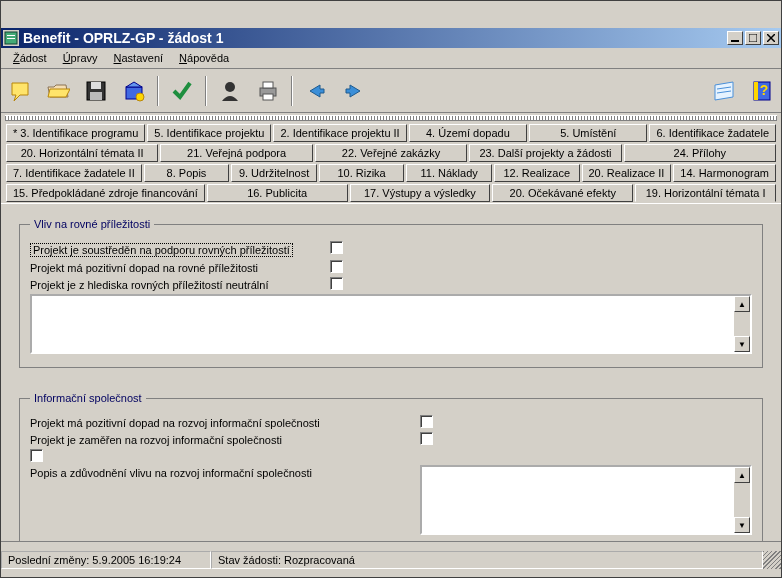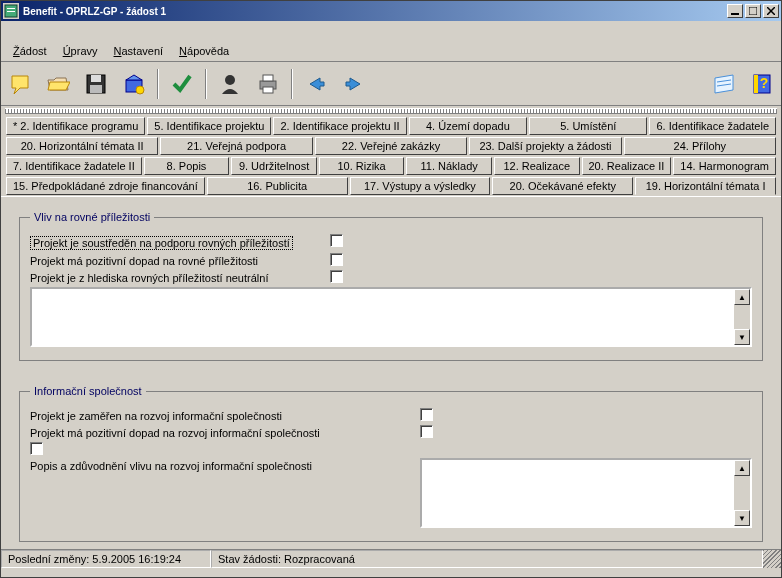--- a/index.html
+++ b/index.html
@@ -21,21 +21,22 @@
     background: #D4D0C8;
   }
   .titlebar {
     background: linear-gradient(to right, #0A246A, #A6CAF0);
     color: white;
     height: 20px;
     display: flex;
     align-items: center;
     padding: 0 2px;
     font-weight: bold;
-    font-size: 10px;
+    font-size: 14px;
+    margin-top: 27px;
   }
   .titlebar .icon {
     width: 16px; height: 16px;
     background: #D4D0C8;
     margin-right: 4px;
     display: flex; align-items: center; justify-content: center;
   }
   .titlebar-text { flex: 1; }
   .titlebar-buttons { display: flex; gap: 2px; }
   .titlebar-btn {
@@ -44,21 +45,20 @@
     border: 1px solid;
     border-color: #fff #404040 #404040 #fff;
     display: flex; align-items: center; justify-content: center;
     font-size: 9px; font-family: Arial;
     color: black;
   }
   .menubar {
     display: flex;
     padding: 2px 4px;
     border-bottom: 1px solid #808080;
-    margin-top: 20px;
   }
   .menubar .menu-item {
     padding: 2px 8px;
   }
   .menu-item u { text-decoration: underline; }
   .toolbar {
     display: flex;
     align-items: center;
     padding: 4px;
     gap: 8px;
@@ -176,21 +176,22 @@
   .sb-btn {
     height: 16px;
     border: 1px solid;
     border-color: #fff #404040 #404040 #fff;
     display: flex; align-items: center; justify-content: center;
     font-size: 8px;
   }
   .statusbar {
     display: flex;
     border-top: 1px solid #808080;
-    height: 28px;
+    height: 36px;
+    align-items: center;
   }
   .status-cell {
     border: 1px inset #fff;
     padding: 2px 6px;
     height: 18px;
     display: flex; align-items: center;
   }
   .status-cell:nth-child(1) { width: 210px; }
   .status-cell:nth-child(2) { flex: 1; }
   .resize-grip {
@@ -312,21 +313,21 @@
           <rect x="4" y="3" width="4" height="18" fill="#FFD700"></rect>
           <text x="14" y="16" font-size="14" fill="#FFD700" text-anchor="middle" font-weight="bold">?</text>
         </svg>
     </div>
   </div>
 
   <div class="gripper"></div>
 
   <div class="tabstrip">
     <div class="tab-row">
-      <div class="tab">* 2. Identifikace programu</div>
+      <div class="tab">* 3. Identifikace programu</div>
       <div class="tab">5. Identifikace projektu</div>
       <div class="tab">2. Identifikace projektu II</div>
       <div class="tab">4. Území dopadu</div>
       <div class="tab">5. Umístění</div>
       <div class="tab">6. Identifikace žadatele</div>
     </div>
     <div class="tab-row">
       <div class="tab">20. Horizontální témata II</div>
       <div class="tab">21. Veřejná podpora</div>
       <div class="tab">22. Veřejné zakázky</div>
@@ -375,25 +376,25 @@
             <div class="sb-btn">▲</div>
             <div class="sb-btn">▼</div>
           </div>
         </div>
       </div>
     </fieldset>
 
     <fieldset class="group">
       <legend>Informační společnost</legend>
       <div class="form-row">
+        <div class="lbl wide">Projekt má pozitivní dopad na rozvoj informační společnosti</div>
+        <span class="chk"></span>
+      </div>
+      <div class="form-row">
         <div class="lbl wide">Projekt je zaměřen na rozvoj informační společnosti</div>
-        <span class="chk"></span>
-      </div>
-      <div class="form-row">
-        <div class="lbl wide">Projekt má pozitivní dopad na rozvoj informační společnosti</div>
         <span class="chk"></span>
       </div>
       <div class="form-row">
         <span class="chk"></span>
       </div>
       <div class="form-row">
         <div class="lbl wide">Popis a zdůvodnění vlivu na rozvoj informační společnosti</div>
         <div class="textarea-wrap" style="height:70px">
           <textarea style=""></textarea>
           <div class="sb">

